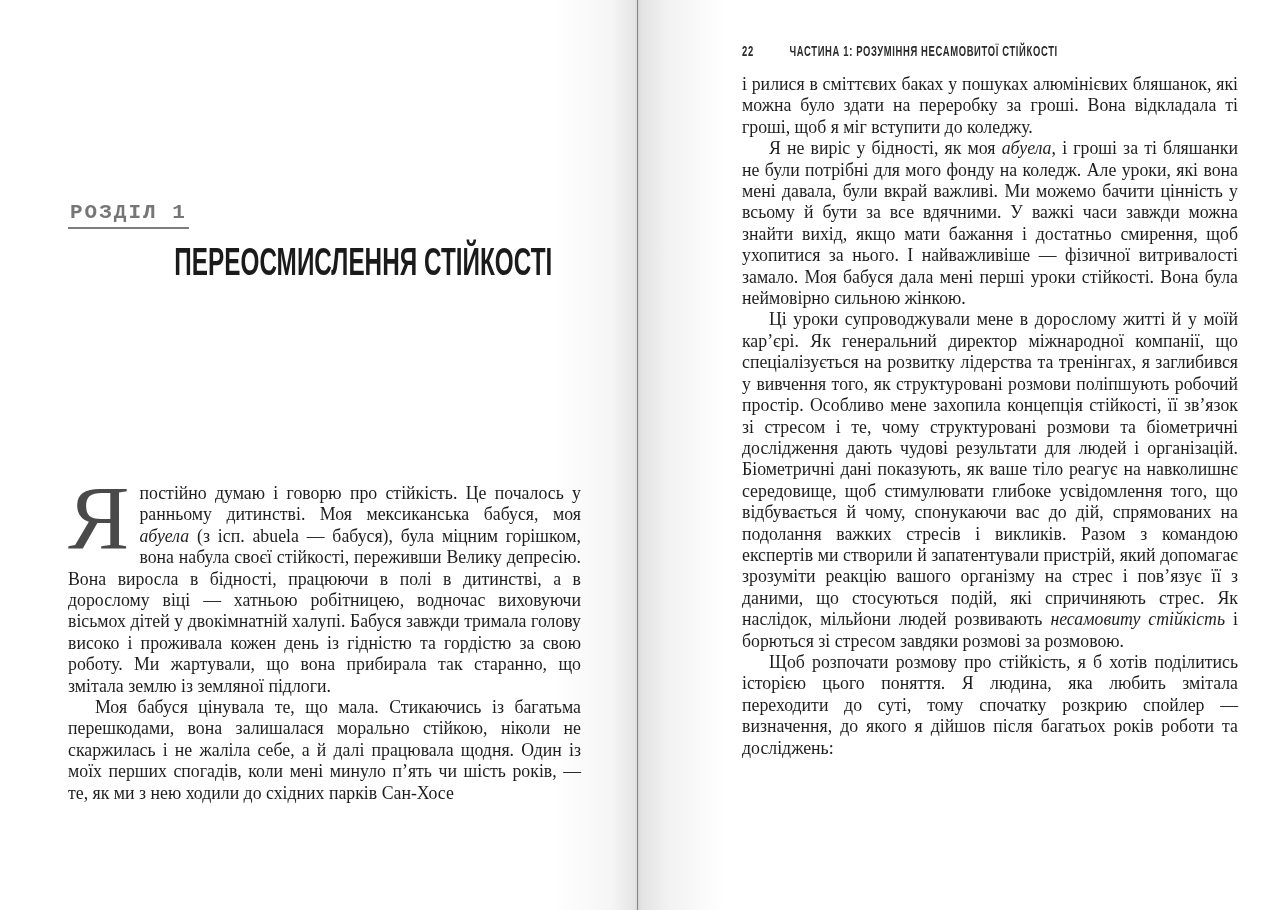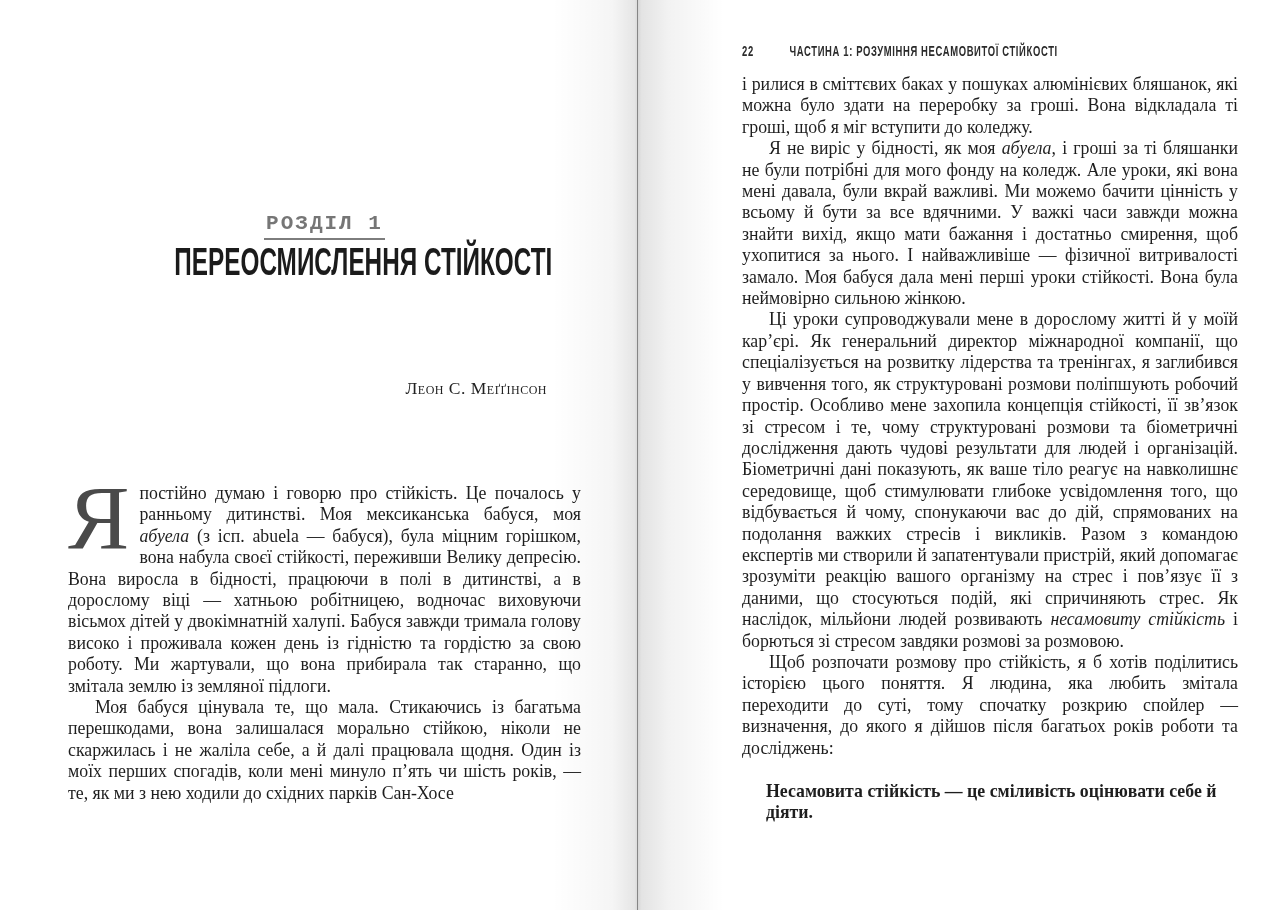--- a/index.html
+++ b/index.html
@@ -29,21 +29,21 @@
   }
   
   .page{position:absolute;top:0;height:910px;}
   #page-left{left:0;width:637px;}
   #page-right{left:652px;width:637px;}
 
   .lcol{position:absolute;left:68px;width:513px;}
   .rcol{position:absolute;left:90px;width:496px;} 
 
   
-  .chapter-head{top:212px;text-align:center;}
+  .chapter-head{top:201px;text-align:left;}
   .chapter-label{
     display:inline-block;
     font-family:"Liberation Mono","DejaVu Sans Mono",monospace;
     font-size:21px;font-weight:bold;
     letter-spacing:2px;
     color:#767676;
     border-bottom:2px solid #7d7d7d;
     padding:0 2px 3px 2px;
   }
   .chapter-title-wrap{top:241px;text-align:center;}
@@ -123,39 +123,37 @@
 <div id="book">
 
   <div class="page" id="page-left">
     <div class="lcol chapter-head">
       <span class="chapter-label">РОЗДІЛ 1</span>
     </div>
     <div class="lcol chapter-title-wrap">
       <span class="chapter-title">ПЕРЕОСМИСЛЕННЯ СТІЙКОСТІ</span>
     </div>
     <div class="lcol epigraph">
-      <p class="epigraph-attrib">Леон С. Меґґінсон</p>
     </div>
     <div class="lcol bodytext">
         <p class="para"><span class="dropcap">Я</span><span>постійно думаю і говорю про стійкість. Це почалось у ранньому дитинстві. Моя мексиканська бабуся, моя </span><span class="it">абуела</span><span> (з ісп. abuela — бабуся), була міцним горішком, вона набула своєї стійкості, переживши Велику депресію. Вона виросла в бідності, працюючи в полі в дитинстві, а в дорослому віці — хатньою робітницею, водночас виховуючи вісьмох дітей у двокімнатній халупі. Бабуся завжди тримала голову високо і проживала кожен день із гідністю та гордістю за свою роботу. Ми жартували, що вона прибирала так старанно, що змітала землю із земляної підлоги.</span></p>
         <p class="para indent"><span>Моя бабуся цінувала те, що мала. Стикаючись із багатьма перешкодами, вона залишалася морально стійкою, ніколи не скаржилась і не жаліла себе, а й далі працювала щодня. Один із моїх перших спогадів, коли мені минуло п’ять чи шість років, — те, як ми з нею ходили до східних парків Сан-Хосе</span></p>
       </div>
   </div>
 
   <div class="page" id="page-right">
     <div class="rcol running-header">
       <span class="running-header-inner">
         <span>22</span><span class="running-title">ЧАСТИНА 1: РОЗУМІННЯ НЕСАМОВИТОЇ СТІЙКОСТІ</span>
       </span>
     </div>
     <div class="rcol bodytext">
         <p class="para"><span>і рилися в сміттєвих баках у пошуках алюмінієвих бляшанок, які можна було здати на переробку за гроші. Вона відкладала ті гроші, щоб я міг вступити до коледжу.</span></p>
         <p class="para indent"><span>Я не виріс у бідності, як моя </span><span class="it">абуела</span><span>, і гроші за ті бляшанки не були потрібні для мого фонду на коледж. Але уроки, які вона мені давала, були вкрай важливі. Ми можемо бачити цінність у всьому й бути за все вдячними. У важкі часи завжди можна знайти вихід, якщо мати бажання і достатньо смирення, щоб ухопитися за нього. І найважливіше — фізичної витривалості замало. Моя бабуся дала мені перші уроки стійкості. Вона була неймовірно сильною жінкою.</span></p>
         <p class="para indent"><span>Ці уроки супроводжували мене в дорослому житті й у моїй кар’єрі. Як генеральний директор міжнародної компанії, що спеціалізується на розвитку лідерства та тренінгах, я заглибився у вивчення того, як структуровані розмови поліпшують робочий простір. Особливо мене захопила концепція стійкості, її зв’язок зі стресом і те, чому структуровані розмови та біометричні дослідження дають чудові результати для людей і організацій. Біометричні дані показують, як ваше тіло реагує на навколишнє середовище, щоб стимулювати глибоке усвідомлення того, що відбувається й чому, спонукаючи вас до дій, спрямованих на подолання важких стресів і викликів. Разом з командою експертів ми створили й запатентували пристрій, який допомагає зрозуміти реакцію вашого організму на стрес і пов’язує її з даними, що стосуються подій, які спричиняють стрес. Як наслідок, мільйони людей розвивають </span><span class="it">несамовиту стійкість</span><span> і борються зі стресом завдяки розмові за розмовою.</span></p>
         <p class="para indent"><span>Щоб розпочати розмову про стійкість, я б хотів поділитись історією цього поняття. Я людина, яка любить змітала переходити до суті, тому спочатку розкрию спойлер — визначення, до якого я дійшов після багатьох років роботи та досліджень:</span></p>
-        <p class="para callout"><span>Несамовита стійкість — це сміливість оцінювати себе й діяти.</span></p>
       </div>
   </div>
 
   <div id="gutter"></div>
   <div id="spine-line"></div>
 
 </div>
 
 </body></html>

